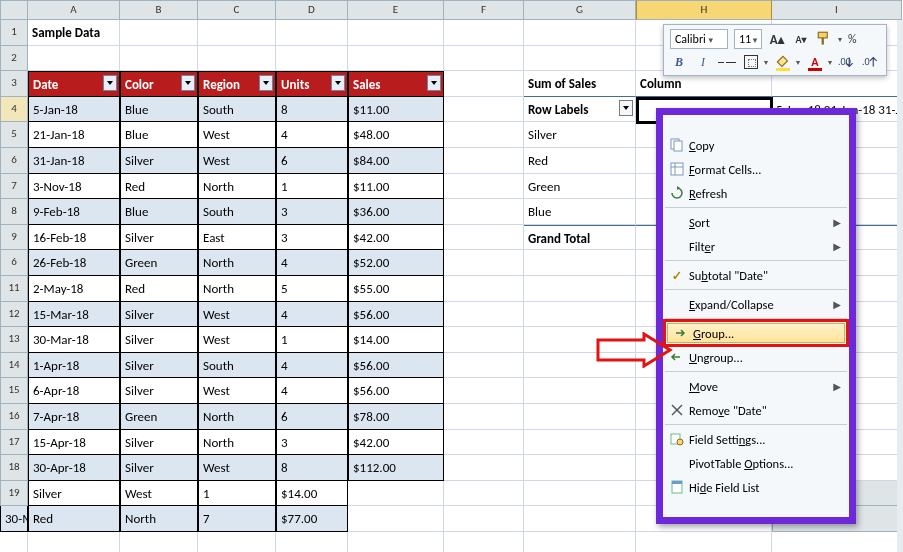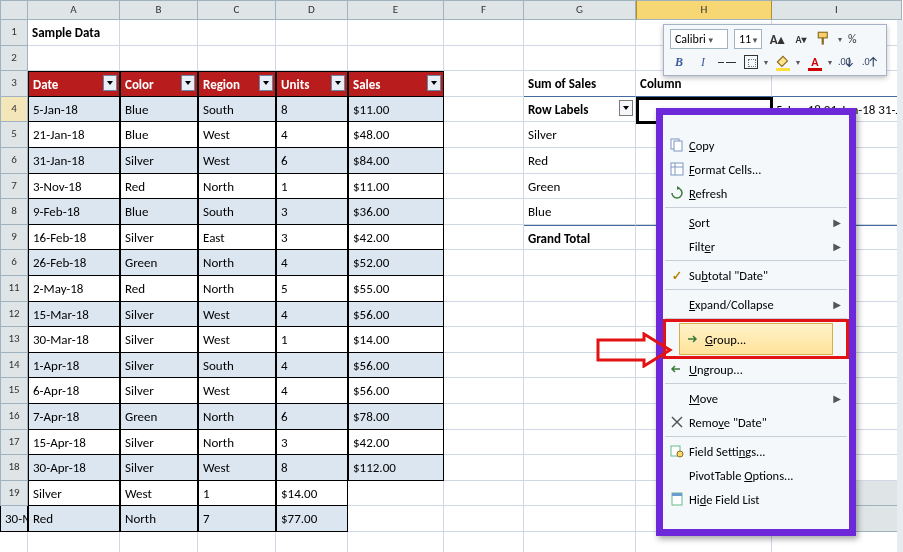--- a/index.html
+++ b/index.html
@@ -133,21 +133,21 @@
   padding: 0 8px 0 2px; cursor: pointer; position: relative;
 }
 .ctx .item .ic { width: 24px; display:flex; align-items:center; justify-content:center;}
 .ctx .item .lbl { flex: 1; }
 .ctx .item .lbl u { text-decoration: underline; }
 .ctx .item .arrow { font-size: 10px; color:#555; }
 .ctx .sep { height:1px; background:#c8ced8; margin: 2px 2px; }
 .ctx .item.checked .ic { color:#b8860b; font-weight:bold;}
 .ctx .item.group {
   background: linear-gradient(#fff2c9, #ffe39a);
-  border: 1px solid #d9ae4a; height:32px; margin:0 13px;
+  border: 1px solid #d9ae4a; height:20px; margin:0 1px;
   padding:0 7px 0 1px;
 }
 .ctx .redbox {
   border: 3px solid #e31313;
   margin: -2px 0;
   padding: 1px 0;
 }
 .ic svg { width:16px; height:16px;}
 
 

